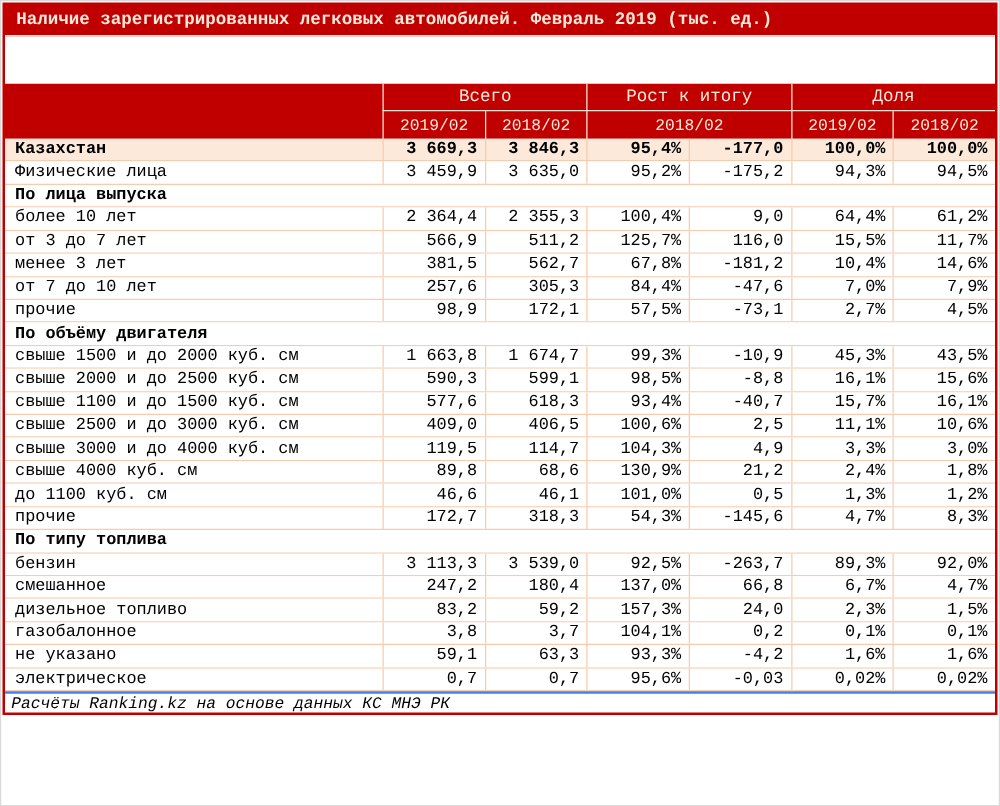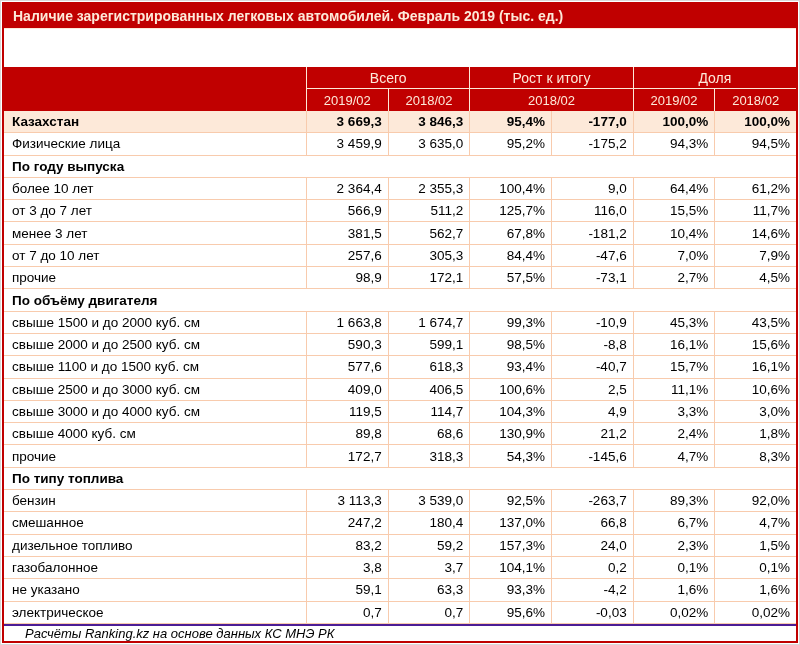--- a/index.html
+++ b/index.html
@@ -3,23 +3,23 @@
 <meta charset="utf-8">
 <style>
   html, body { margin:0; padding:0; }
   body {
     width:800px; height:645px; background:#ffffff; position:relative;
     font-family:"Liberation Sans", sans-serif;
     box-shadow: inset 0 0 0 1px #d9d9d9;
     overflow:hidden;
   }
   .table-frame {
-    position:absolute; left:2px; top:2px; width:796px; height:641px;
+    position:absolute; left:2px; top:2px; width:796px; height:570px;
     border:2px solid #C00000; box-sizing:border-box; background:#ffffff;
-    display:flex; flex-direction:column;
+    display:flex; flex-direction:column;font-family:Liberation Mono, monospace;
   }
   
   .title-bar {
     height:25px; flex:0 0 25px; background:#C00000; color:#FDE9D9;
     border-bottom:1px solid #FDE9D9; box-sizing:border-box;
     display:flex; align-items:center; padding-left:9px;
     font-size:14px; font-weight:700; white-space:nowrap;
   }
   
   .header { background:#C00000; flex:0 0 44px;margin-top:38px; }
@@ -48,22 +48,22 @@
   .cell.label { padding-left:8px; justify-content:flex-start; }
   .cell.num {
     justify-content:flex-end; padding-right:6px;
     border-left:1px solid #F8CBAD; font-variant-numeric:tabular-nums;
   }
   .row.total { background:#FDE9D9; font-weight:700; }
   .row.section { font-weight:700; }
   .row.section .cell.label { grid-column:1 / -1; }
   
   .footer-bar {
-    flex:0 0 17px; border-top:2px solid #4c1d95; box-sizing:border-box;
-    display:flex; align-items:center; padding-left:21px;
+    flex:0 0 17px; border-top:2px solid #3b82f6; box-sizing:border-box;
+    display:flex; align-items:center; padding-left:5px;
     font-size:13px; font-style:italic; color:#000; white-space:nowrap;
   }
 </style>
 </head>
 <body>
 
 <div class="table-frame">
 
   <div class="title-bar">Наличие зарегистрированных легковых автомобилей. Февраль 2019 (тыс. ед.)</div>
 
@@ -97,21 +97,21 @@
       <div class="row data">
         <div class="cell label">Физические лица</div>
         <div class="cell num">3 459,9</div>
         <div class="cell num">3 635,0</div>
         <div class="cell num">95,2%</div>
         <div class="cell num">-175,2</div>
         <div class="cell num">94,3%</div>
         <div class="cell num">94,5%</div>
       </div>
       <div class="row section">
-        <div class="cell label">По году выпуска</div>
+        <div class="cell label">По лица выпуска</div>
       </div>
       <div class="row data">
         <div class="cell label">более 10 лет</div>
         <div class="cell num">2 364,4</div>
         <div class="cell num">2 355,3</div>
         <div class="cell num">100,4%</div>
         <div class="cell num">9,0</div>
         <div class="cell num">64,4%</div>
         <div class="cell num">61,2%</div>
       </div>
@@ -202,20 +202,29 @@
       <div class="row data">
         <div class="cell label">свыше 4000 куб. см</div>
         <div class="cell num">89,8</div>
         <div class="cell num">68,6</div>
         <div class="cell num">130,9%</div>
         <div class="cell num">21,2</div>
         <div class="cell num">2,4%</div>
         <div class="cell num">1,8%</div>
       </div>
       <div class="row data">
+        <div class="cell label">до 1100 куб. см</div>
+        <div class="cell num">46,6</div>
+        <div class="cell num">46,1</div>
+        <div class="cell num">101,0%</div>
+        <div class="cell num">0,5</div>
+        <div class="cell num">1,3%</div>
+        <div class="cell num">1,2%</div>
+      </div>
+      <div class="row data">
         <div class="cell label">прочие</div>
         <div class="cell num">172,7</div>
         <div class="cell num">318,3</div>
         <div class="cell num">54,3%</div>
         <div class="cell num">-145,6</div>
         <div class="cell num">4,7%</div>
         <div class="cell num">8,3%</div>
       </div>
       <div class="row section">
         <div class="cell label">По типу топлива</div>

